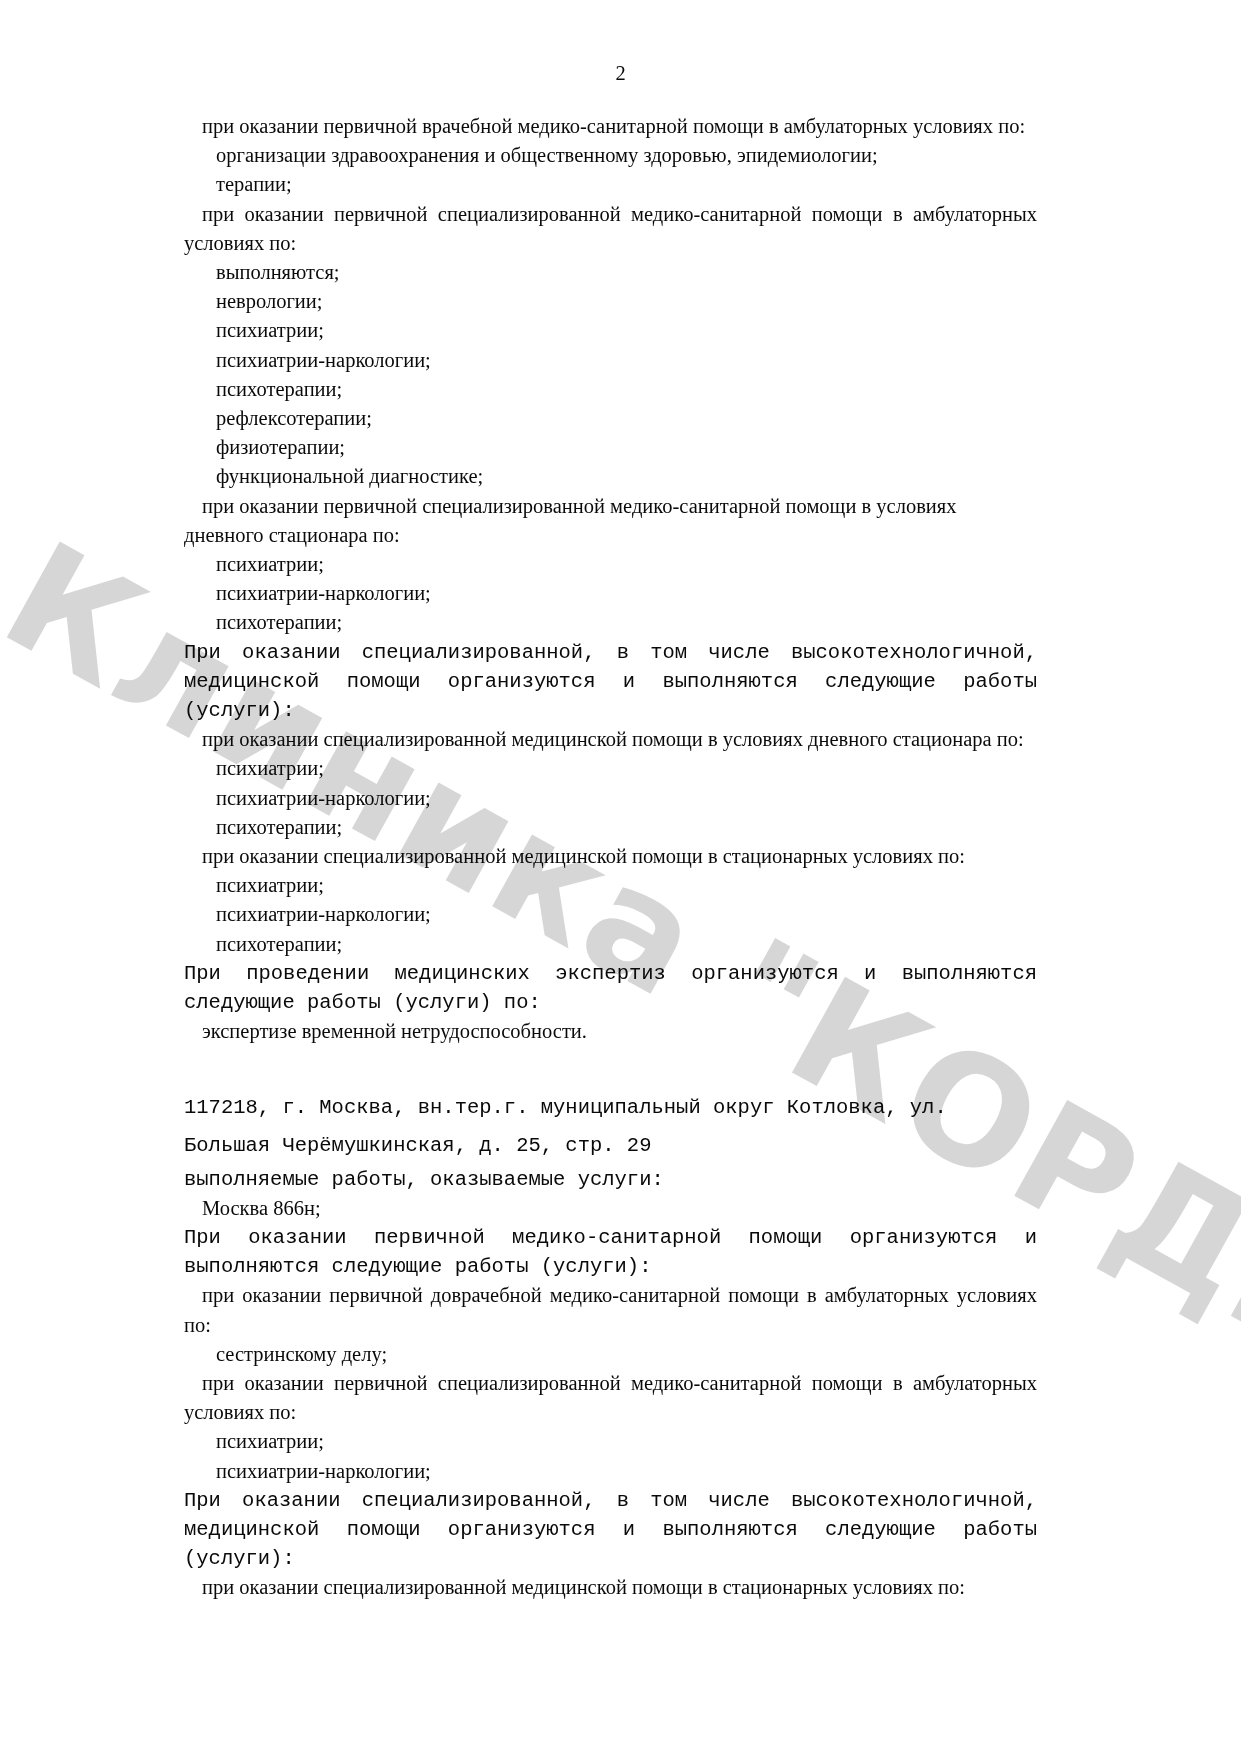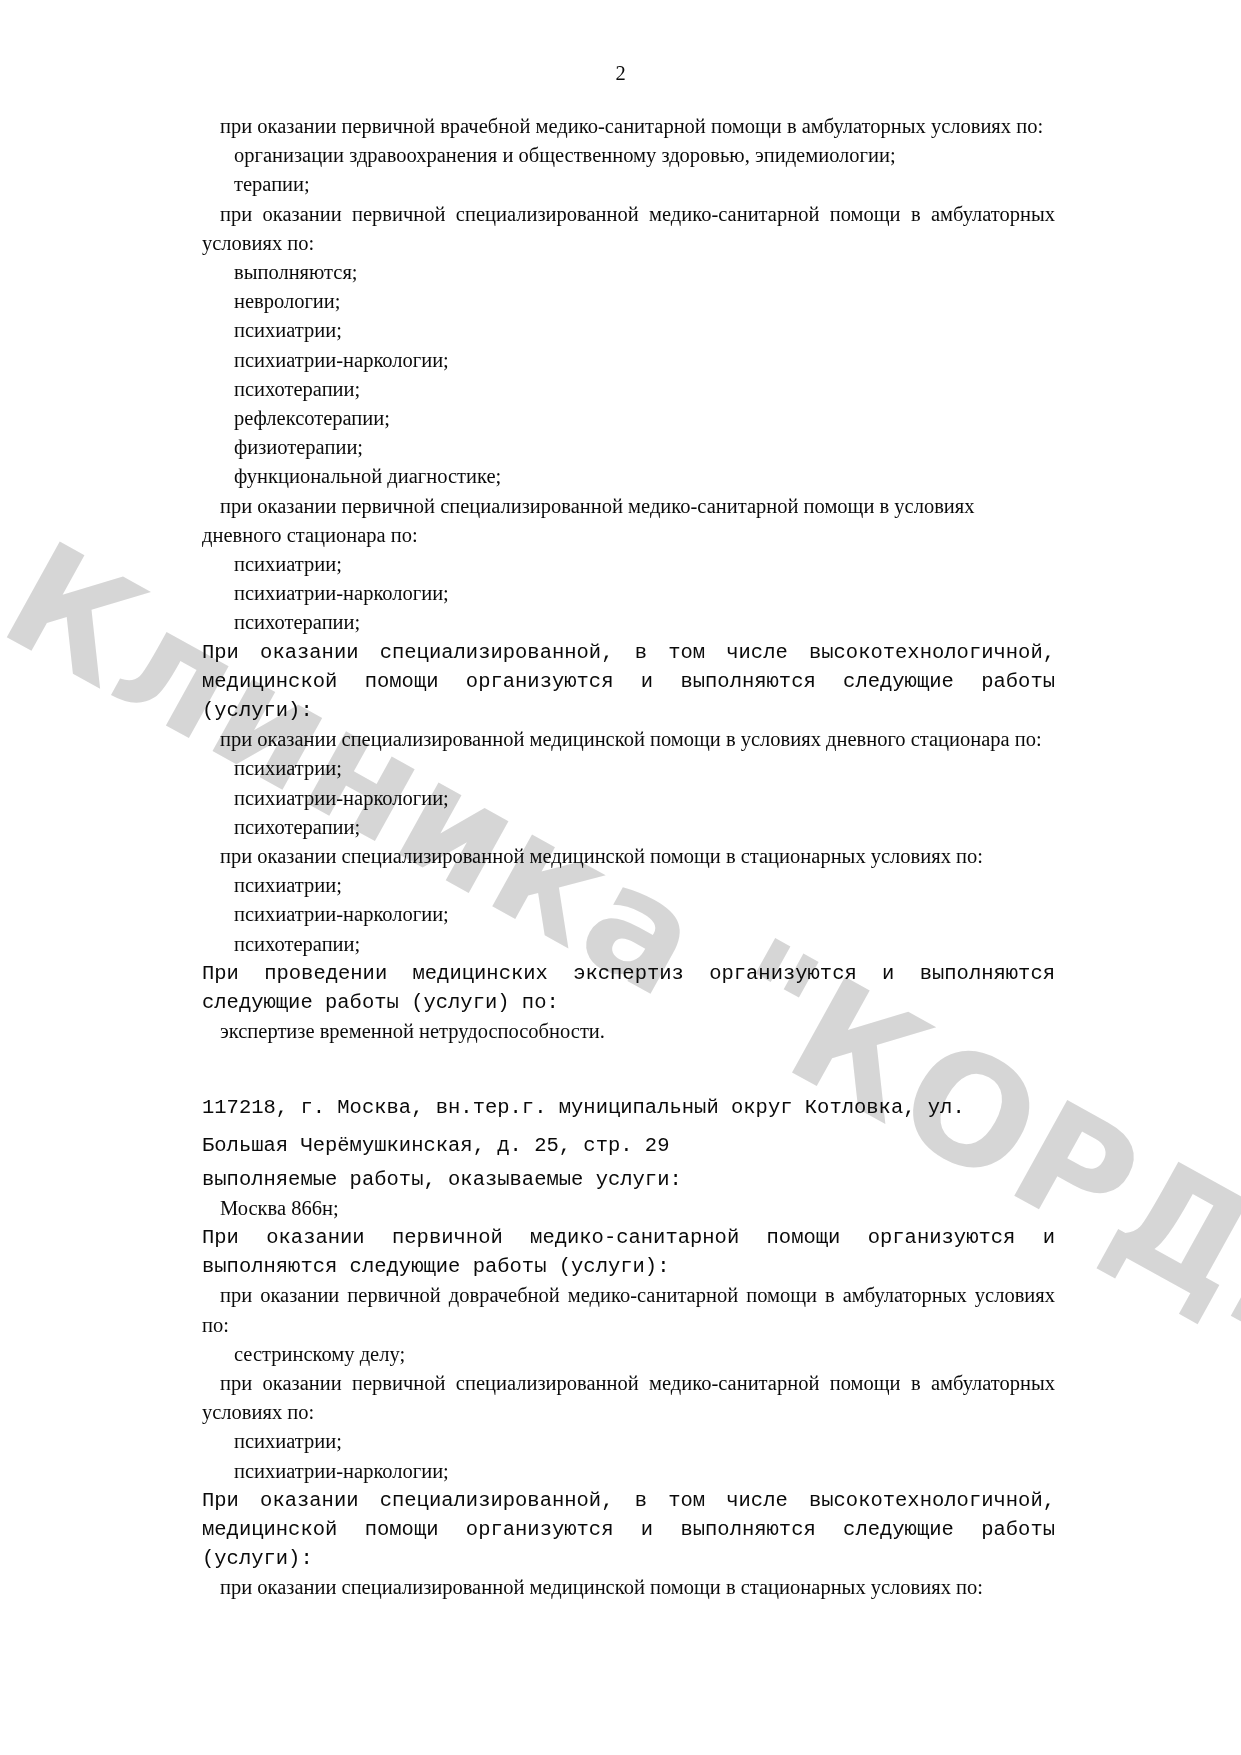--- a/index.html
+++ b/index.html
@@ -45,21 +45,21 @@
     position: absolute;
     top: 62px;
     left: 0;
     width: 1241px;
     text-align: center;
     font-size: 20.5px;
     z-index: 10;
   }
   .content {
     position: absolute;
-    left: 202px;
+    left: 184px;
     top: 112px;
     width: 853px;
     z-index: 10;
   }
   p {
     margin: 0;
     font-size: 20.5px;
     line-height: 29.2px;
   }
   .just {

